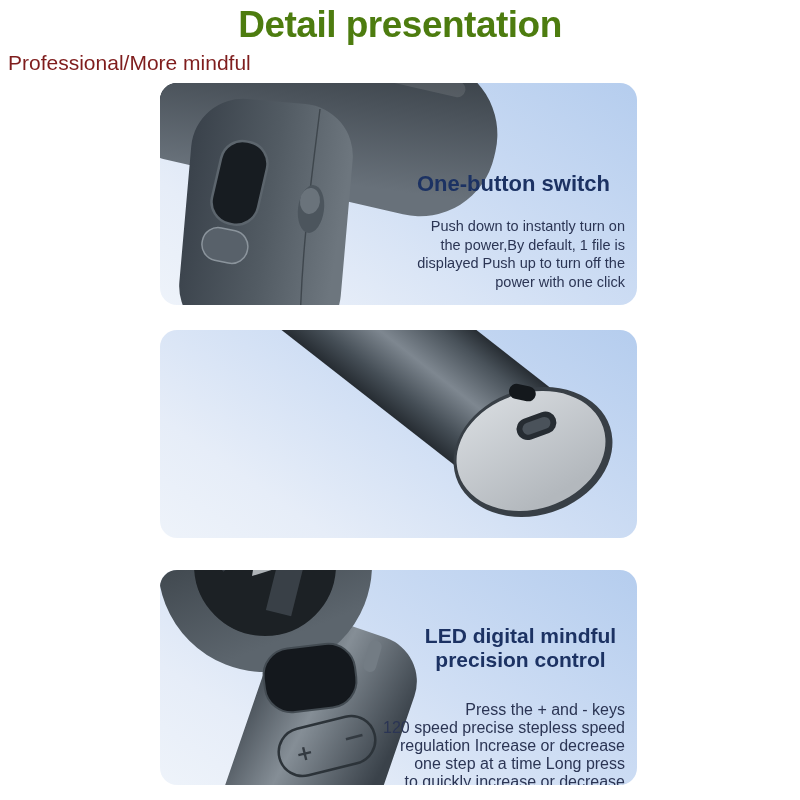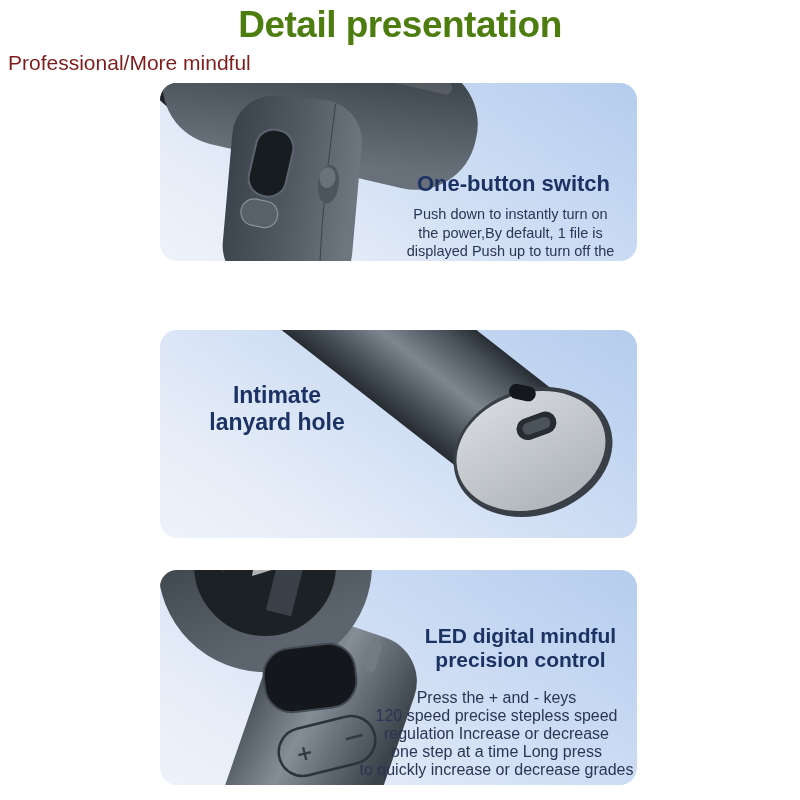--- a/index.html
+++ b/index.html
@@ -12,30 +12,30 @@
     font-size:37px;font-weight:700;color:#4d7c0f;letter-spacing:-0.5px;line-height:46px;
   }
   .page-subtitle{
     position:absolute;top:50px;left:0;width:100%;text-align:left;
     font-size:21px;font-weight:400;color:#7f1d1d;line-height:26px;padding-left:8px;
   }
   .panel{
     position:absolute;left:160px;width:477px;border-radius:17px;overflow:hidden;
     background:linear-gradient(215deg,#b5cdee 0%,#cfdef4 45%,#e6edf8 78%,#eef3fa 100%);
   }
-  .panel-1{top:83px;height:178px;}
+  .panel-1{top:83px;height:222px;}
   .panel-2{top:330px;height:208px;}
   .panel-3{top:570px;height:215px;}
   .art{position:absolute;inset:0;width:100%;height:100%;display:block;}
   .feature-heading{
     position:absolute;margin:0;text-align:center;color:#1c3263;font-weight:700;z-index:2;
     white-space:pre-line;
   }
   .feature-body{
-    position:absolute;margin:0;text-align:center;color:#2b3554;z-index:2;white-space:pre-line;
+    position:absolute;margin:12px;text-align:right;color:#2b3554;z-index:2;white-space:pre-line;
   }
   .p1-h{left:236px;right:6px;top:88px;font-size:22px;line-height:25px;}
   .p1-b{left:224px;right:0;top:122px;font-size:14.5px;line-height:18.5px;}
   .p2-h{left:8px;width:218px;top:52px;font-size:23px;line-height:27px;}
   .p2-b{left:8px;width:218px;top:122px;font-size:15px;line-height:19px;}
   .p3-h{left:248px;right:4px;top:54px;font-size:21px;line-height:24px;}
   .p3-b{left:196px;right:0;top:119px;font-size:16px;line-height:18px;}
 </style>
 </head>
 <body>
@@ -95,22 +95,20 @@
         <rect x="-520" y="-60" width="524" height="120" fill="url(#g2a)"></rect>
       </g>
       <ellipse cx="373" cy="122" rx="81" ry="63" fill="#383f46" transform="rotate(-18 373 122)"></ellipse>
       <ellipse cx="371" cy="121" rx="76" ry="58" fill="url(#g2b)" transform="rotate(-18 371 121)"></ellipse>
       <rect x="349" y="55" width="27" height="15" rx="7.5" fill="#14181c" transform="rotate(12 362 62)"></rect>
       <g transform="rotate(-20 376 96)">
         <rect x="356" y="85" width="41" height="22" rx="11" fill="#262c32"></rect>
         <rect x="362" y="90" width="29" height="12" rx="6" fill="#4a525a"></rect>
       </g>
     </svg>
-    <h2 class="feature-heading p2-h">Intimate
-lanyard hole</h2>
   </section>
 
   <section class="panel panel-3">
     <svg class="art" viewBox="0 0 477 215" aria-hidden="true">
       <defs>
         <linearGradient id="g3a" x1="0" y1="0" x2="1" y2="0.3">
           <stop offset="0" stop-color="#3e464e"></stop>
             <stop offset="0.45" stop-color="#858e96"></stop>
             <stop offset="1" stop-color="#3a424a"></stop>
         </linearGradient>

